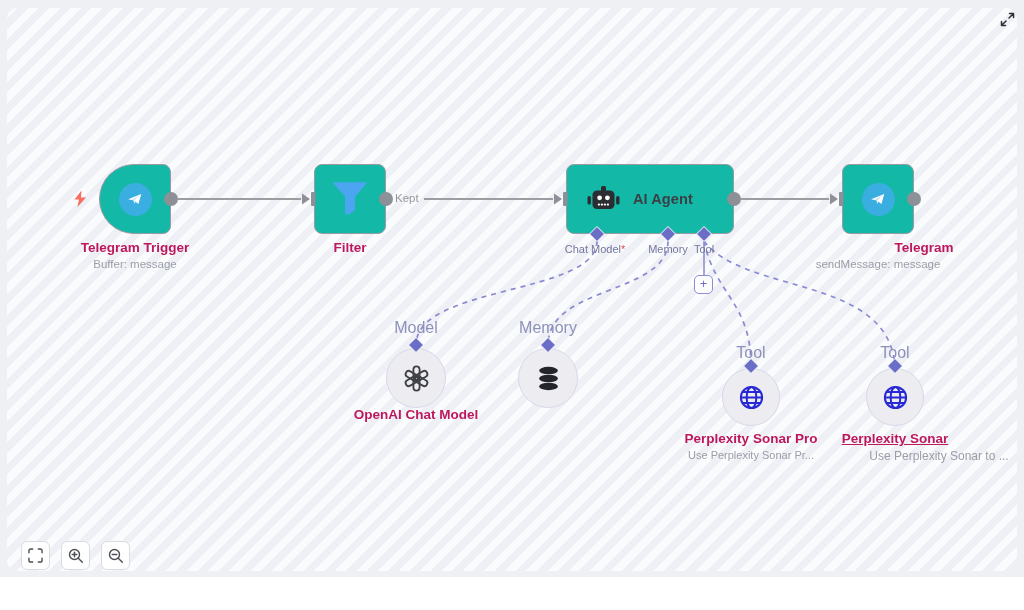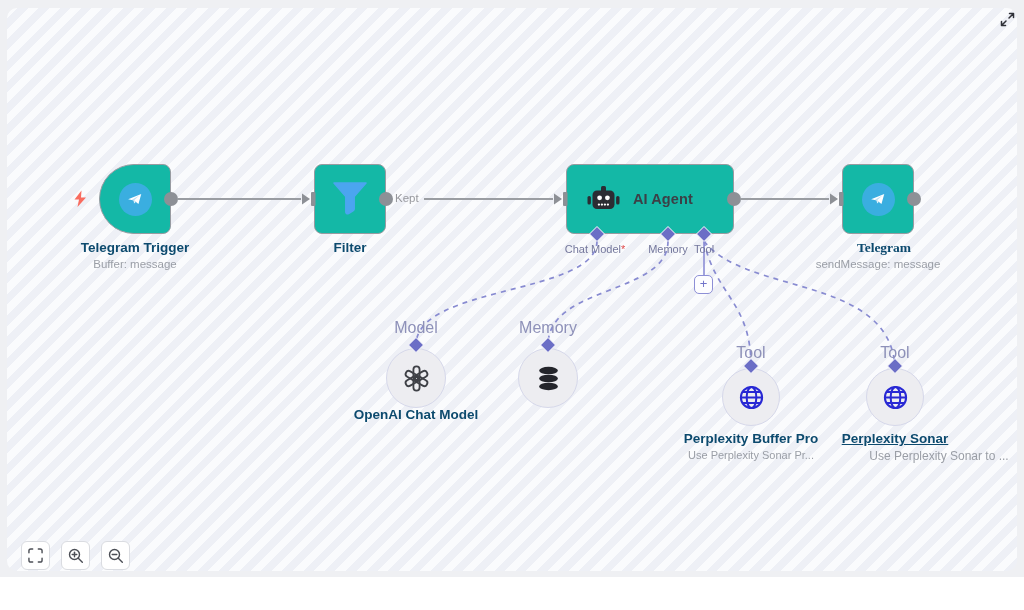--- a/index.html
+++ b/index.html
@@ -37,21 +37,21 @@
     display:flex;align-items:center;justify-content:center;
   }
   .tg-blue{background:#3aaee0;}
 
   .circle-node{
     position:absolute;border-radius:50%;background:#ededf1;border:1.6px solid #d6d8ea;
     box-sizing:border-box;display:flex;align-items:center;justify-content:center;
   }
 
   .lbl{position:absolute;text-align:center;white-space:nowrap;}
-  .node-title{font-size:13.5px;font-weight:700;color:#0c4a6e;}
+  .node-title{font-size:13.5px;font-weight:700;color:#be185d;}
   .node-sub{font-size:11.5px;color:#9a9ea6;}
   .port-lbl{font-size:11px;color:#74779c;}
   .port-lbl-light{font-size:16px;color:#8e91b9;}
   .req{color:#e04b4b;}
   .conn-lbl{font-size:11.5px;color:#97989d;}
   .wrap2{white-space:normal;width:104px;line-height:15px;}
 
   .plus-btn{
     position:absolute;left:694px;top:275px;width:19px;height:19px;box-sizing:border-box;
     background:#fdfdff;border:1.4px solid #8d8fd6;border-radius:5px;
@@ -215,30 +215,30 @@
 
   <span class="lbl node-title" style="left:55px;top:240px;width:160px;">Telegram Trigger</span>
   <span class="lbl node-sub" style="left:55px;top:258px;width:160px;">Buffer: message</span>
 
   <span class="lbl node-title" style="left:290px;top:240px;width:120px;">Filter</span>
 
   <span class="lbl port-lbl" style="left:525px;top:243px;width:140px;"><span>Chat Model</span><span class="req">*</span></span>
   <span class="lbl port-lbl" style="left:628px;top:243px;width:80px;">Memory</span>
   <span class="lbl port-lbl" style="left:684px;top:243px;width:40px;">Tool</span>
 
-  <span class="lbl node-title" style="left:804px;top:240px;width:160px;font-family:Liberation Serif, serif;">Telegram</span>
+  <span class="lbl node-title" style="left:844px;top:240px;width:160px;">Telegram</span>
   <span class="lbl node-sub" style="left:798px;top:258px;width:160px;">sendMessage: message</span>
 
   <span class="lbl port-lbl-light" style="left:376px;top:319px;width:80px;">Model</span>
   <span class="lbl node-title" style="left:336px;top:407px;width:160px;">OpenAI Chat Model</span>
 
   <span class="lbl port-lbl-light" style="left:508px;top:319px;width:80px;">Memory</span>
 
   <span class="lbl port-lbl-light" style="left:731px;top:344px;width:40px;">Tool</span>
-  <span class="lbl node-title" style="left:671px;top:431px;width:160px;">Perplexity Buffer Pro</span>
+  <span class="lbl node-title" style="left:671px;top:431px;width:160px;">Perplexity Sonar Pro</span>
   <span class="lbl node-sub" style="left:671px;top:449px;width:160px;font-size:11px;">Use Perplexity Sonar Pr...</span>
 
   <span class="lbl port-lbl-light" style="left:875px;top:344px;width:40px;">Tool</span>
   <span class="lbl node-title" style="left:815px;top:431px;width:160px;text-decoration:underline;">Perplexity Sonar</span>
   <span class="lbl node-sub" style="left:859px;top:449px;width:160px;font-size:12px;">Use Perplexity Sonar to ...</span>
 </div>
 
 <div class="plus-btn">+</div>
 
 <div class="expand-btn">

